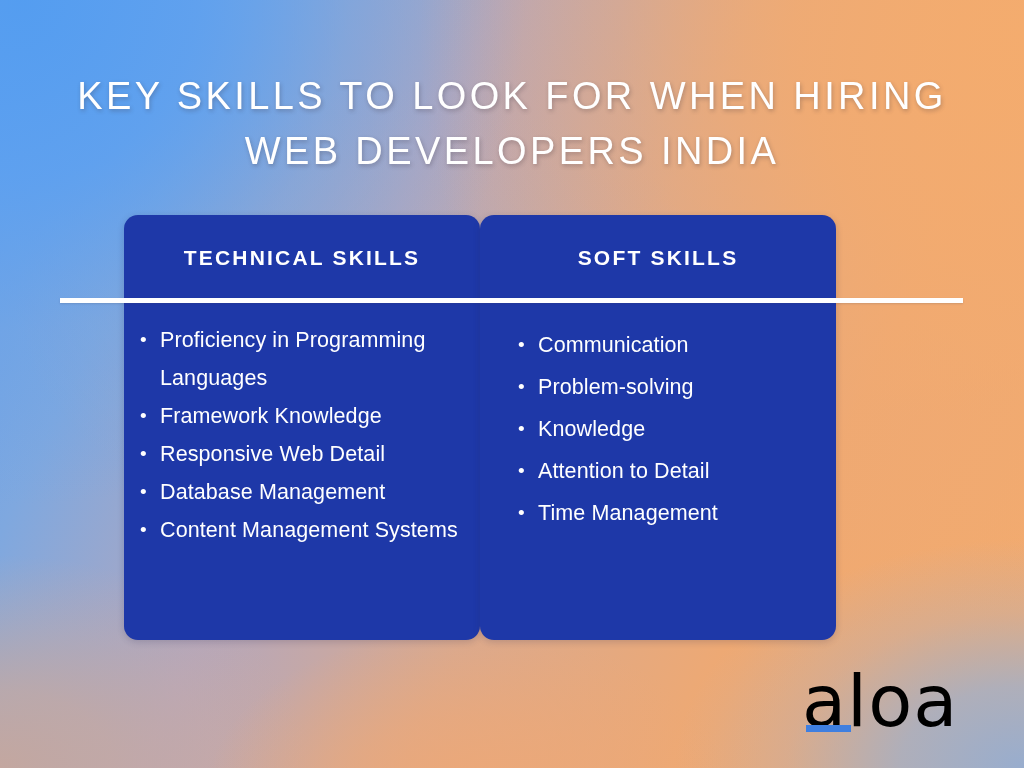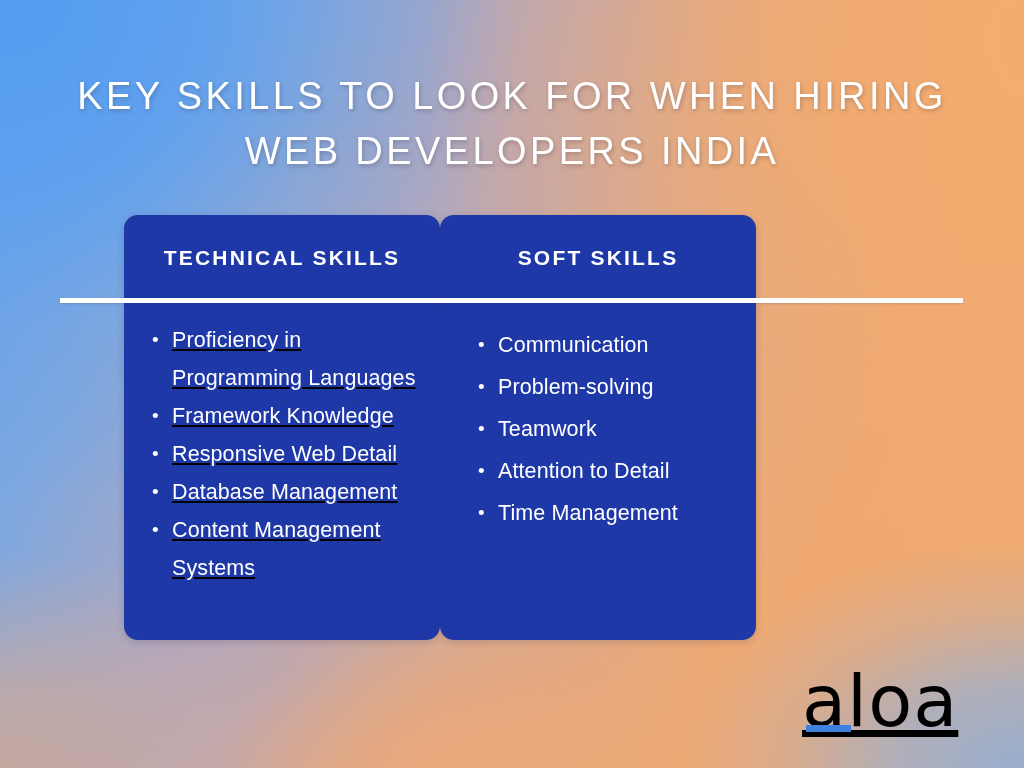--- a/index.html
+++ b/index.html
@@ -93,21 +93,21 @@
     text-shadow: 1px 2px 4px rgba(60,50,60,0.30);
     white-space: nowrap;
   }
   .title-line { display: block; }
 
   
   .cards {
     position: absolute;
     left: 124px;
     top: 215px;
-    width: 632px;
+    width: 712px;
     height: 425px;
     display: flex;
   }
   .card {
     position: relative;
     flex: 1 1 0;
     background: #1e38a8;
     border-radius: 14px;
     box-shadow: 0 2px 7px rgba(40,40,80,0.20);
     overflow: hidden;
@@ -147,21 +147,21 @@
   .skill-item::before {
     content: "\2022";
     position: absolute;
     left: 8px;
     top: 0;
     font-size: 19px;
     line-height: 38px;
     color: #ffffff;
   }
   
-  .card-technical .card-body { padding-left: 20px; padding-right: 12px; text-decoration: underline; }
+  .card-technical .card-body { padding-left: 8px; padding-right: 12px; }
   .card-technical .skill-item { max-width: 330px; }
   .card-soft .card-body { padding-left: 30px; padding-top: 23px; }
   .card-soft .skill-item { line-height: 42px; }
   .card-soft .skill-item::before { line-height: 42px; }
 
   
   .divider {
     position: absolute;
     left: 60px;
     top: 298px;
@@ -171,21 +171,20 @@
     box-shadow: 0 1px 2px rgba(60,60,90,0.18);
   }
 
   
   .logo {
     position: absolute;
     left: 802px;
     top: 665px;
     width: 162px;
     height: 86px;
-    text-decoration: underline;
   }
   .logo-word {
     display: block;
     color: #000000;
     font-size: 72px;
     line-height: 72px;
     font-weight: 400;
     letter-spacing: 1px;
     font-family: "DejaVu Sans", sans-serif;
   }
@@ -234,21 +233,21 @@
     </section>
 
     <section class="card card-soft">
       <div class="card-header">
         <div class="card-title">SOFT SKILLS</div>
       </div>
       <div class="card-body">
         <ul class="skill-list">
           <li class="skill-item">Communication</li>
           <li class="skill-item">Problem-solving</li>
-          <li class="skill-item">Teamwork</li>
+          <li class="skill-item">Knowledge</li>
           <li class="skill-item">Attention to Detail</li>
           <li class="skill-item">Time Management</li>
         </ul>
       </div>
     </section>
 
   </div>
 
   <div class="divider"></div>
 

